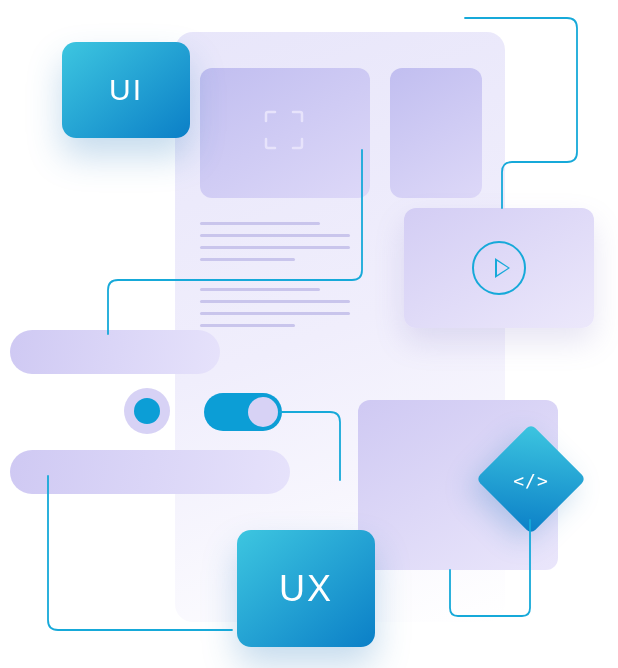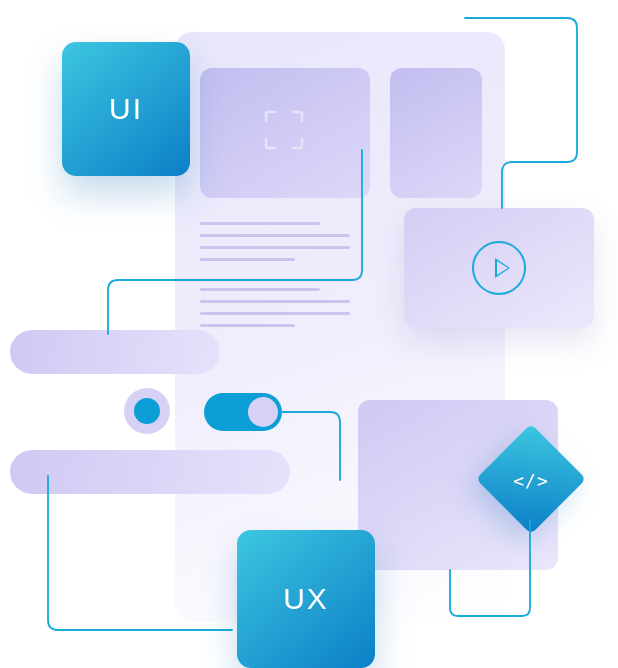--- a/index.html
+++ b/index.html
@@ -48,41 +48,41 @@
     .text-line {
       position: absolute;
       height: 3px;
       background: #c9c5ec;
       border-radius: 2px;
     }
     
     .ui-tile {
       position: absolute;
       left: 62px; top: 42px;
-      width: 128px; height: 134px;
+      width: 128px; height: 96px;
       background: linear-gradient(140deg, #3dc6e0 0%, #0b7fc7 100%);
       border-radius: 14px;
       box-shadow: 0 18px 35px rgba(46,127,190,0.28);
       display: flex; align-items: center; justify-content: center;
       color: #ffffff;
       font-size: 30px;
       font-weight: 300;
       letter-spacing: 2px;
     }
     
     .ux-tile {
       position: absolute;
       left: 237px; top: 530px;
-      width: 138px; height: 138px;
+      width: 138px; height: 117px;
       background: linear-gradient(140deg, #3dc6e0 0%, #0b7fc7 100%);
       border-radius: 14px;
       box-shadow: 0 18px 35px rgba(46,127,190,0.28);
       display: flex; align-items: center; justify-content: center;
       color: #ffffff;
-      font-size: 30px;
+      font-size: 36px;
       font-weight: 300;
       letter-spacing: 2px;
     }
     
     .pill {
       position: absolute;
       background: linear-gradient(100deg, #cfc9f3 0%, #e6e2fb 100%);
       border-radius: 999px;
     }
     .pill-1 { left: 10px; top: 330px; width: 210px; height: 44px; }

